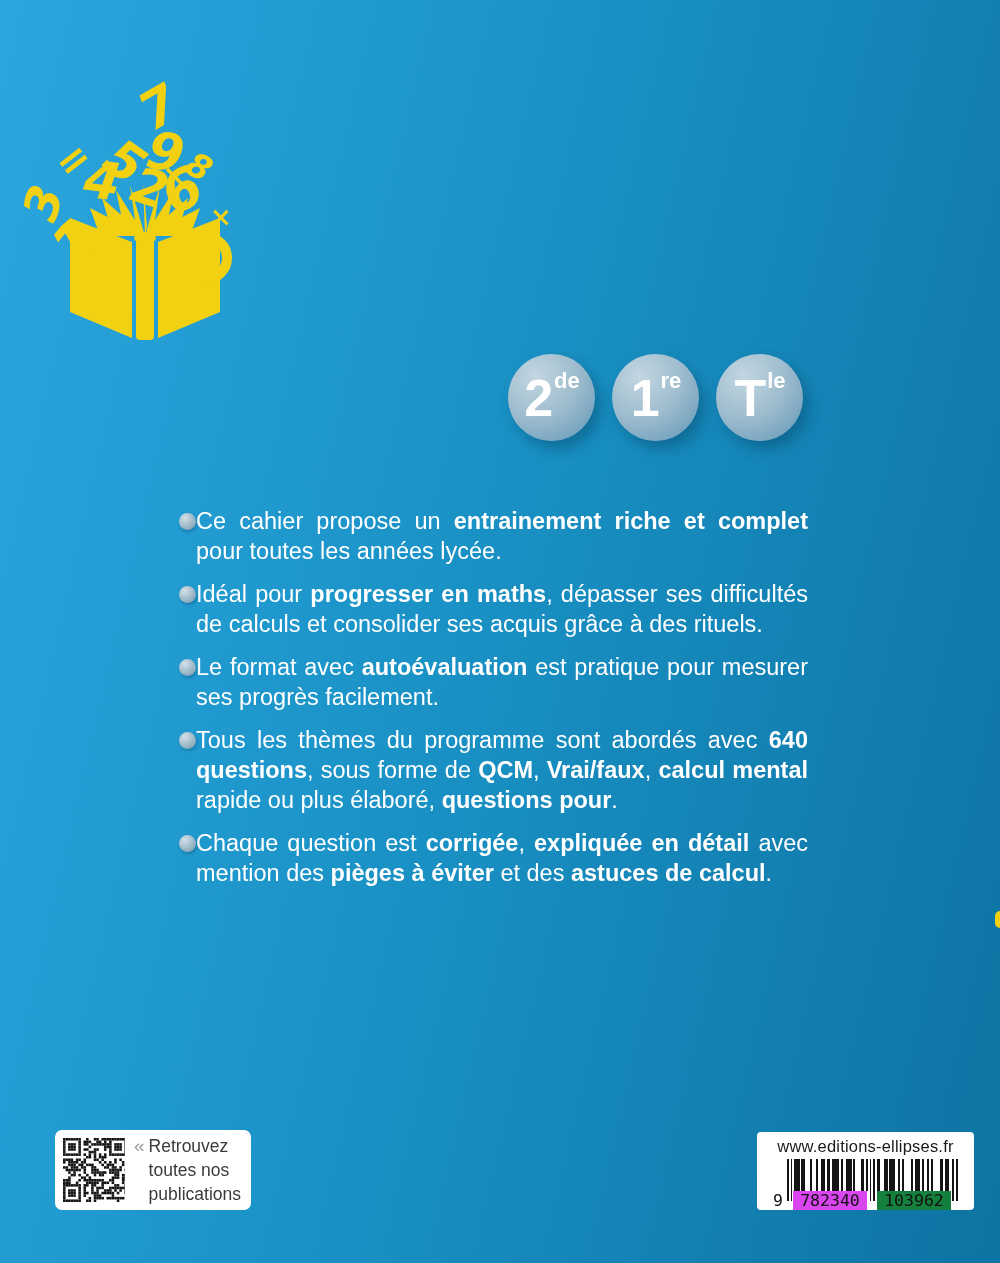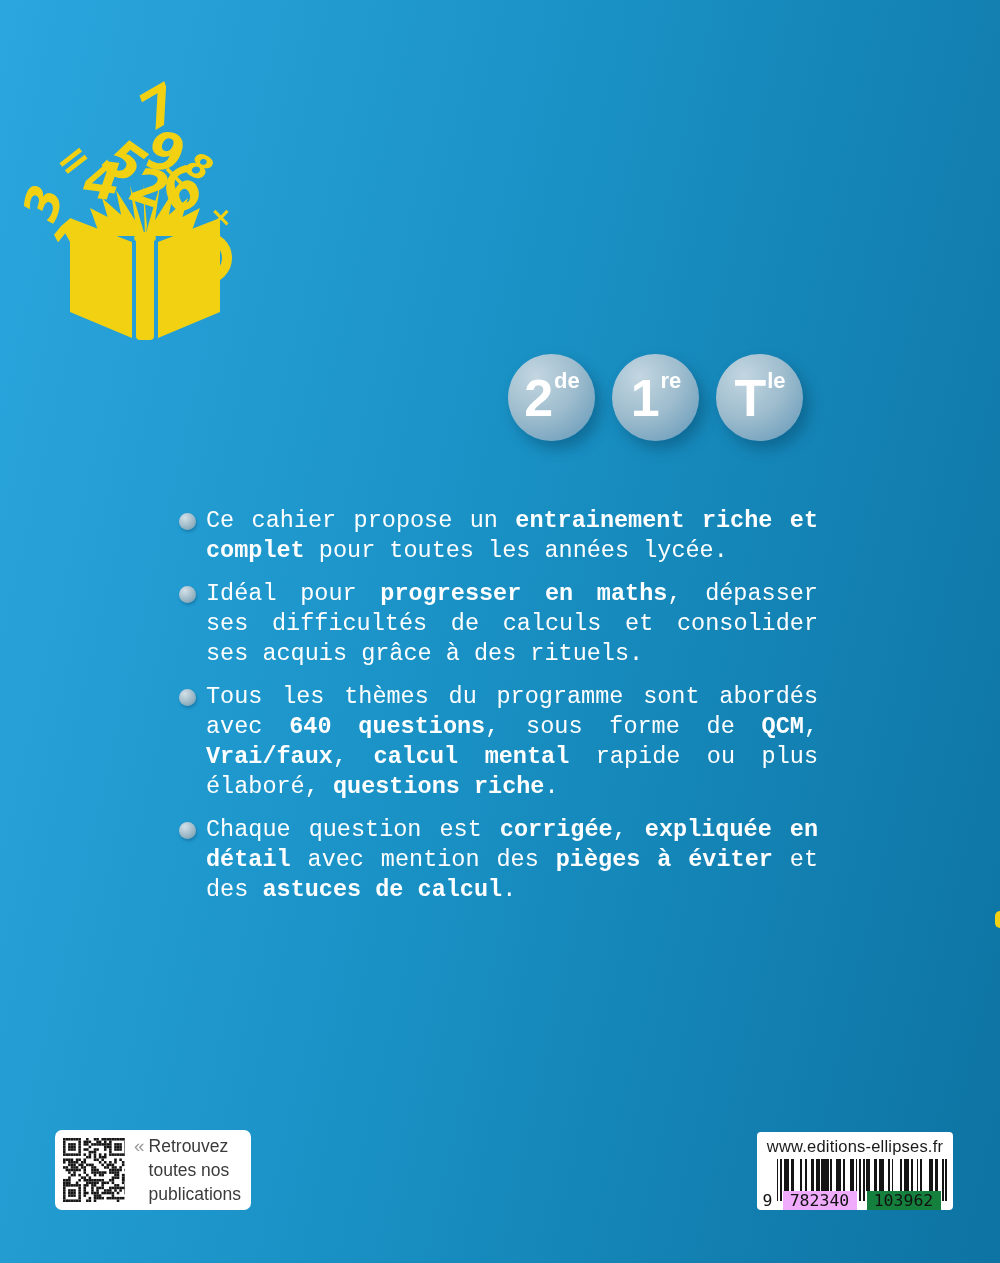--- a/index.html
+++ b/index.html
@@ -30,43 +30,43 @@
   
   .levels{position:absolute;left:508px;top:354px;display:flex;gap:17px;}
   .badge{width:87px;height:87px;border-radius:50%;
          background:radial-gradient(circle at 32% 26%,var(--badge-light) 0%,#9dbccd 48%,var(--badge-dark) 100%);
          box-shadow:6px 8px 14px rgba(7,70,105,.45);
          display:flex;align-items:center;justify-content:center;color:#fff;}
   .badge .base{font-size:52px;font-weight:700;line-height:1;}
   .badge .sup{font-size:22px;font-weight:700;position:relative;top:-17px;left:1px;}
   
   .bullets{position:absolute;left:179px;top:506px;width:648px;color:var(--text-white);}
-  .bullet-row{display:flex;gap:10px;margin-bottom:13px;font-family:Liberation Mono, monospace;}
+  .bullet-row{display:flex;margin-bottom:13px;}
   .dot{flex:none;width:17px;height:17px;border-radius:50%;margin-top:7px;
        background:radial-gradient(circle at 34% 28%,#d3e0e8 0%,#9db8c6 55%,#6e94a8 100%);
        box-shadow:1px 2px 3px rgba(7,70,105,.35);}
   .bullet-row p{margin:0;width:612px;font-size:23.5px;line-height:30px;text-align:justify;}
   .bullet-row b{font-weight:700;}
   
   .qr-box{position:absolute;left:55px;top:1130px;width:196px;height:80px;background:#fff;
           border-radius:7px;display:flex;align-items:center;padding:0 10px 0 8px;box-sizing:border-box;gap:9px;}
   .qr-label{font-size:17.5px;line-height:24px;color:#3b3b3b;display:flex;gap:4px;}
   .chev{color:#9a9a9a;font-size:19px;line-height:24px;}
-  .isbn-box{position:absolute;left:757px;top:1132px;width:196px;height:78px;background:#fff;
+  .isbn-box{position:absolute;left:757px;top:1132px;width:217px;height:78px;background:#fff;
             border-radius:4px;text-align:center;box-sizing:border-box;padding-top:5px;}
   .site{font-size:16.5px;color:#1a1a1a;letter-spacing:.2px;}
   .barcode-wrap{position:relative;width:185px;height:50px;margin:3px auto 0;}
   .bars{position:absolute;left:14px;top:0;display:flex;height:42px;}
   .bars i{display:block;width:1.8px;height:32px;}
   .bars i.on{background:#141414;}
   .bars i.guard{height:42px;}
   .bc-digits{position:absolute;top:30px;left:0;width:100%;height:20px;
              font-family:"DejaVu Sans Mono",monospace;font-size:16.5px;color:#111;}
   .bc-digits .d9{position:absolute;left:0;top:2px;width:12px;text-align:left;background:#fff;}
-  .bc-digits .g1{position:absolute;left:20px;top:2px;width:74px;text-align:center;background:#f0abfc;}
+  .bc-digits .g1{position:absolute;left:20px;top:2px;width:74px;text-align:center;background:#d946ef;}
   .bc-digits .g2{position:absolute;left:104px;top:2px;width:74px;text-align:center;background:#15803d;}
   
   .edge-notch{position:absolute;right:0;top:911px;width:5px;height:17px;background:var(--yellow);
               border-radius:8px 0 0 8px;}
 </style>
 </head>
 <body>
 
 <div class="cover" style="--bg-start: #2ba6de; --bg-mid: #1a92c6; --bg-end: #0d73a2; --yellow: #f2d113; --text-white: #ffffff; --badge-light: #c3d6e1; --badge-dark: #5f95b7;">
 
@@ -124,21 +124,25 @@
       <div class="bullet-row">
         <span class="dot"></span>
         <p><span>Ce cahier propose un </span><b>entrainement riche et complet</b><span> pour toutes les années lycée.</span></p>
       </div>
       <div class="bullet-row">
         <span class="dot"></span>
         <p><span>Idéal pour </span><b>progresser en maths</b><span>, dépasser ses difficultés de calculs et consolider ses acquis grâce à des rituels.</span></p>
       </div>
       <div class="bullet-row">
         <span class="dot"></span>
-        <p><span>Tous les thèmes du programme sont abordés avec </span><b>640 questions</b><span>, sous forme de </span><b>QCM</b><span>, </span><b>Vrai/faux</b><span>, </span><b>calcul mental</b><span> rapide ou plus élaboré, </span><b>questions riche</b><span>.</span></p>
+        <p><span>Le format avec </span><b>autoévaluation</b><span> est pratique pour mesurer ses progrès facilement.</span></p>
+      </div>
+      <div class="bullet-row">
+        <span class="dot"></span>
+        <p><span>Tous les thèmes du programme sont abordés avec </span><b>640 questions</b><span>, sous forme de </span><b>QCM</b><span>, </span><b>Vrai/faux</b><span>, </span><b>calcul mental</b><span> rapide ou plus élaboré, </span><b>questions pour</b><span>.</span></p>
       </div>
       <div class="bullet-row">
         <span class="dot"></span>
         <p><span>Chaque question est </span><b>corrigée</b><span>, </span><b>expliquée en détail</b><span> avec mention des </span><b>pièges à éviter</b><span> et des </span><b>astuces de calcul</b><span>.</span></p>
       </div>
     </div>
 
   <div class="qr-box">
     <svg id="qr-svg" width="64" height="64">
         <rect x="0.00" y="0.00" width="2.56" height="2.56" fill="#141414"></rect>

